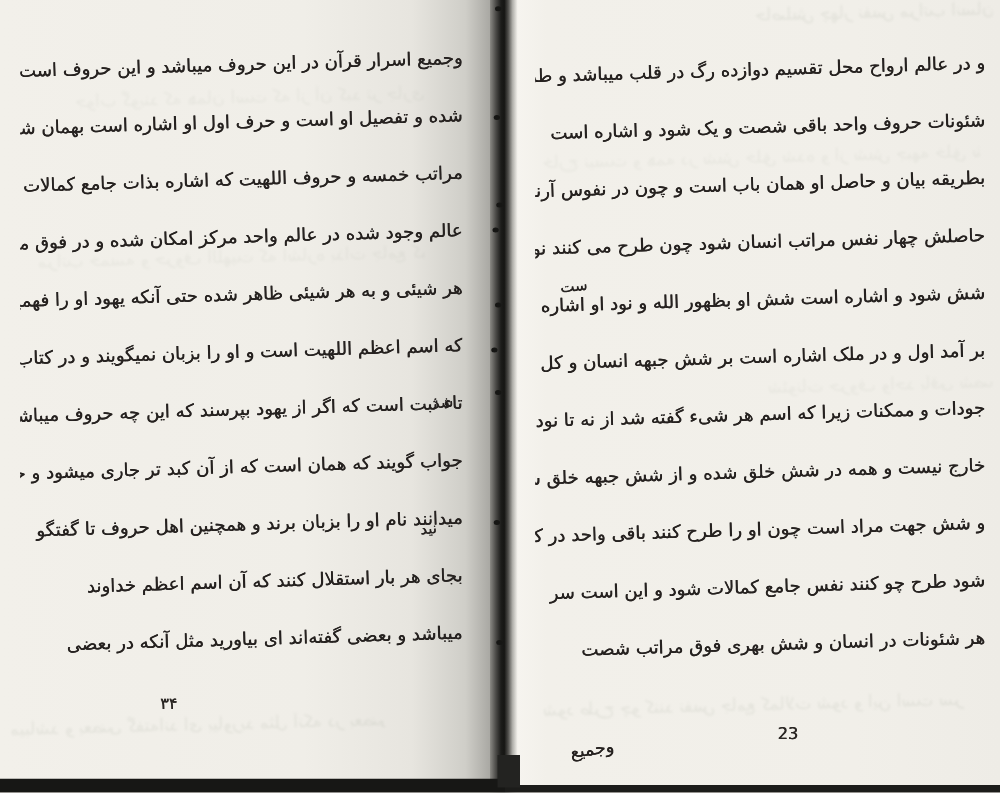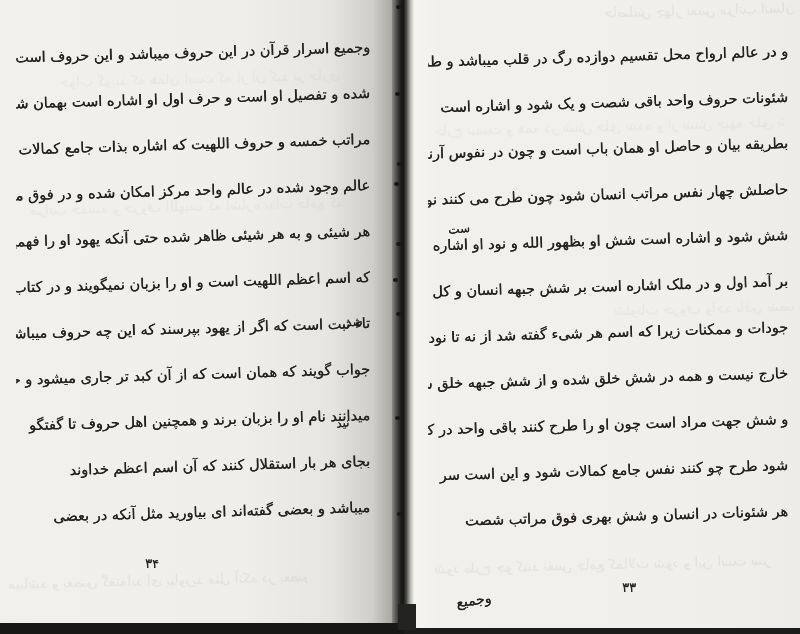--- a/index.html
+++ b/index.html
@@ -69,21 +69,21 @@
       <div class="ms-line">تاء ثبت است که اگر از یهود بپرسند که این چه حروف میباشد</div>
       <div class="ms-line">جواب گویند که همان است که از آن کبد تر جاری میشود و حرام</div>
       <div class="ms-line">میدانند نام او را بزبان برند و همچنین اهل حروف تا گفتگو</div>
       <div class="ms-line">بجای هر بار استقلال کنند که آن اسم اعظم خداوند</div>
       <div class="ms-line">میباشد و بعضی گفته‌اند ای بیاورید مثل آنکه در بعضی</div>
     </div>
 
     <div class="raised" style="left:346px;top:315px;">شد</div>
     <div class="raised" style="left:336px;top:416px;">نید</div>
 
-    <div class="page-number" style="left:128px;top:556px;margin-left:17px;">۳۴</div>
+    <div class="page-number" style="left:128px;top:556px;">۳۴</div>
   </div>
 
   <div class="page page-right">
 
     <div class="ghost" style="left:190px;top:2px;width:190px;">حاصلش چهار نفس مراتب انسان شود چون طرح می کنند نود و</div>
     <div class="ghost g-light" style="left:20px;top:118px;width:350px;">خارج نیست و همه در شش خلق شده و از شش جبهه خلق شده</div>
     <div class="ghost g-light" style="left:200px;top:300px;width:180px;">شئونات حروف واحد باقی شصت و یک شود و اشاره است</div>
     <div class="ghost" style="left:20px;top:556px;width:350px;">شود طرح چو کنند نفس جامع کمالات شود و این است سر</div>
 
     <div class="lines">
@@ -95,21 +95,21 @@
       <div class="ms-line">بر آمد اول و در ملک اشاره است بر شش جبهه انسان و کل مو</div>
       <div class="ms-line">جودات و ممکنات زیرا که اسم هر شیء گفته شد از نه تا نود</div>
       <div class="ms-line">خارج نیست و همه در شش خلق شده و از شش جبهه خلق شده</div>
       <div class="ms-line">و شش جهت مراد است چون او را طرح کنند باقی واحد در کل</div>
       <div class="ms-line">شود طرح چو کنند نفس جامع کمالات شود و این است سر</div>
       <div class="ms-line">هر شئونات در انسان و شش بهری فوق مراتب شصت</div>
     </div>
 
     <div class="raised" style="left:34px;top:222px;">ست</div>
 
-    <div class="page-number" style="left:208px;top:580px;">۳۳</div>
+    <div class="page-number" style="left:208px;top:580px;">23</div>
     <div class="catchword" style="left:42px;top:592px;">وجمیع</div>
   </div>
 
   <div class="gutter">
     <div class="speck" style="left:4px;top:5px;"></div>
     <div class="speck" style="left:3px;top:92px;"></div>
     <div class="speck" style="left:5px;top:162px;"></div>
     <div class="speck" style="left:2px;top:182px;"></div>
     <div class="speck" style="left:4px;top:242px;"></div>
     <div class="speck" style="left:1px;top:278px;"></div>

